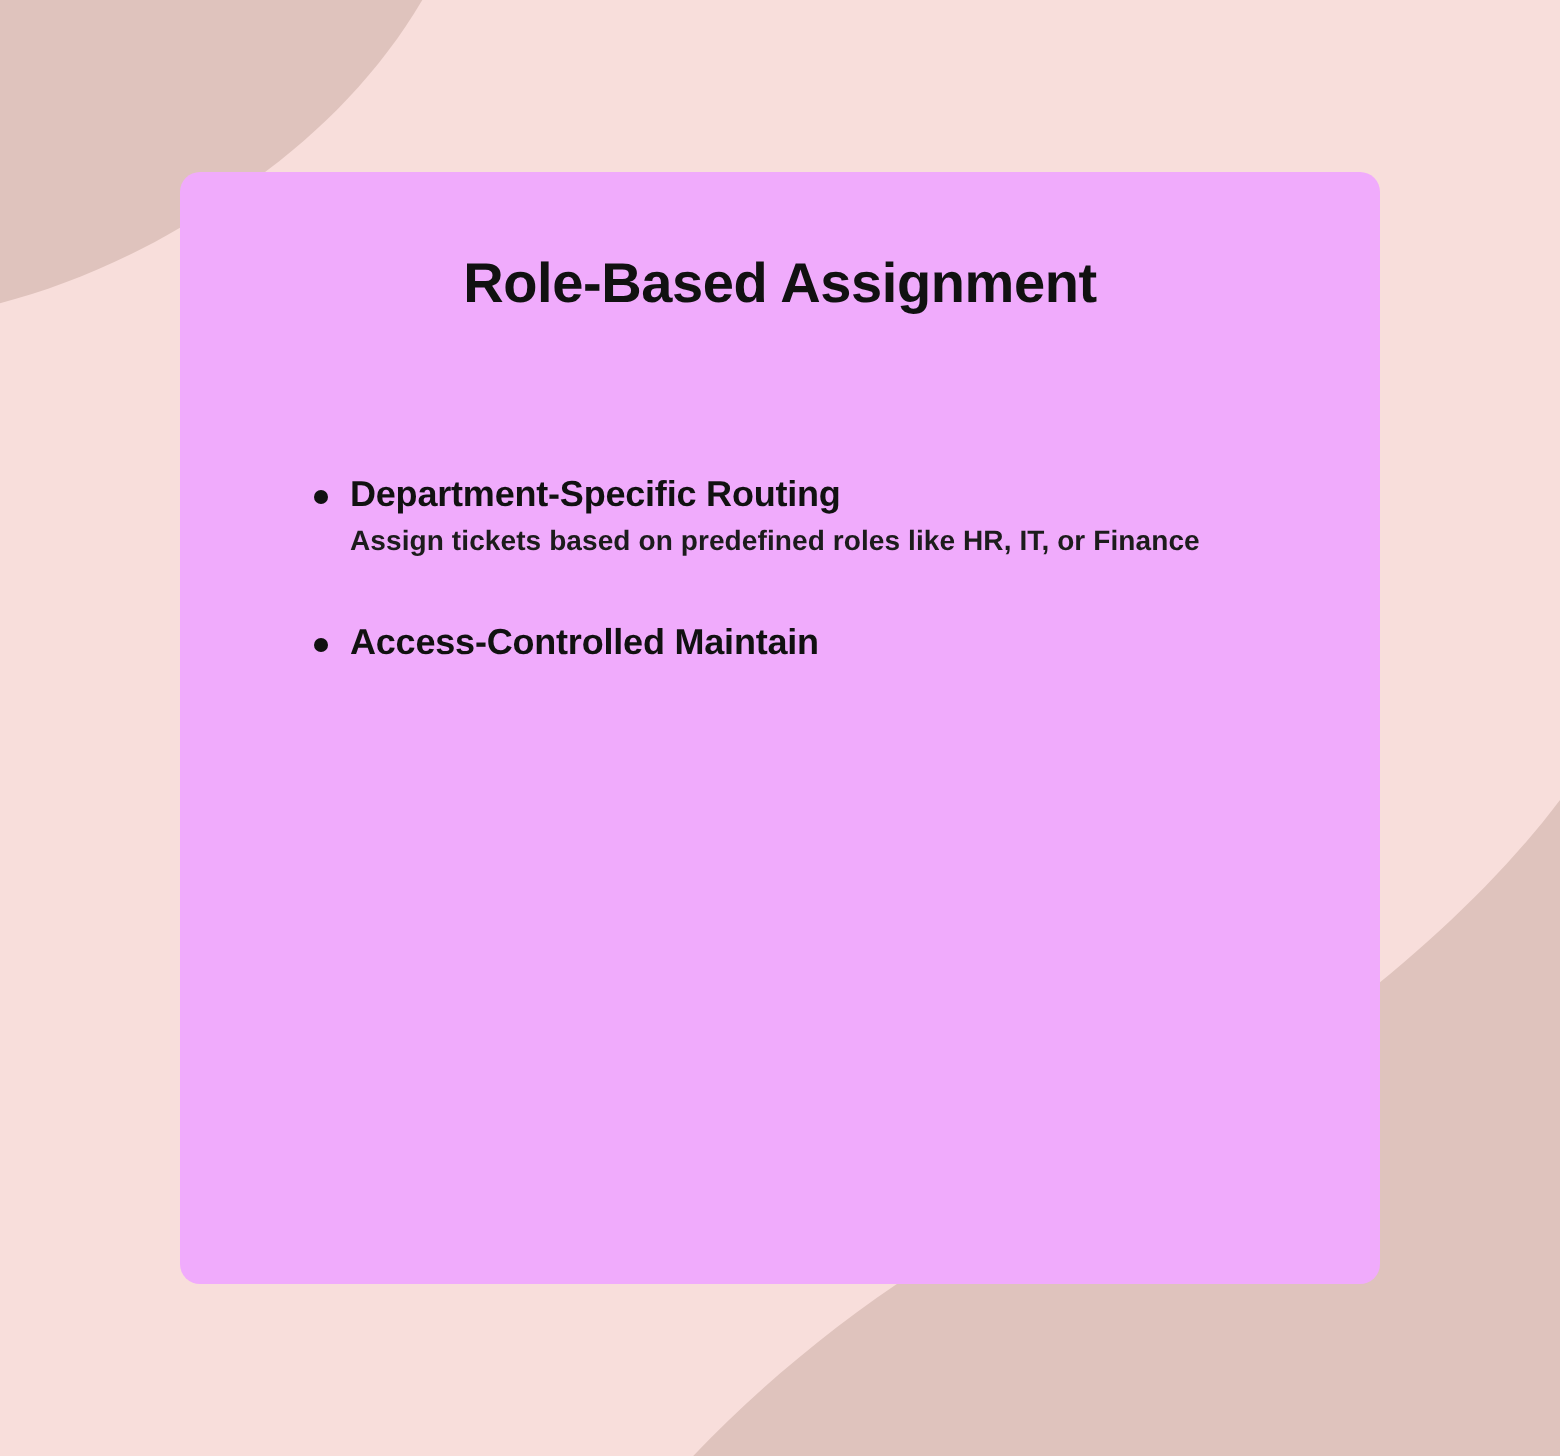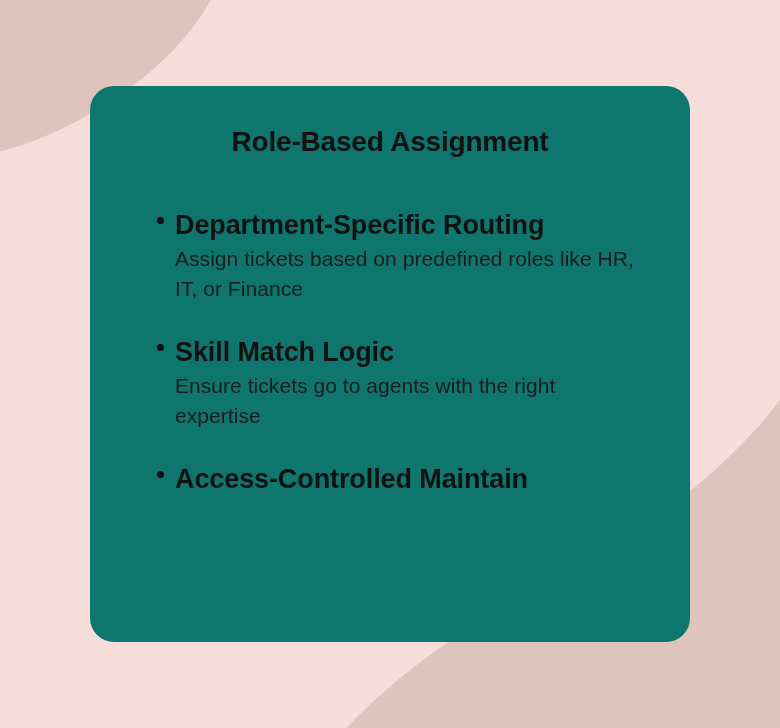--- a/index.html
+++ b/index.html
@@ -35,22 +35,22 @@
     display: block;
   }
 
   
   #card {
     position: absolute;
     left: 90px;
     top: 86px;
     width: 600px;
     height: 556px;
-    background: #0f766e;
-    border-radius: 24px;
+    background: #f0abfc;
+    border-radius: 10px;
     box-sizing: border-box;
     padding: 0;
   }
 
   #card-title {
     position: absolute;
     left: 0;
     right: 0;
     top: 39px;
     text-align: center;
@@ -85,31 +85,32 @@
     left: 0;
     top: 9px;
     width: 7px;
     height: 7px;
     border-radius: 50%;
     background: #111111;
   }
 
   .bullet-heading {
     display: block;
-    font-size: 27px;
+    font-size: 18px;
     font-weight: 700;
     color: #111111;
     line-height: 1.32;
     letter-spacing: -0.1px;
+    margin-top: 28px;
   }
 
   .bullet-desc {
     display: block;
-    font-size: 21px;
-    font-weight: 400;
+    font-size: 14px;
+    font-weight: 700;
     color: #1c1c1c;
     line-height: 1.46;
     letter-spacing: 0.05px;
     max-width: 470px;
   }
 </style>
 </head>
 <body>
 
 <div id="stage">
@@ -128,25 +129,20 @@
     <div id="card-title">Role-Based Assignment</div>
 
     <ul id="bullet-list">
 
       <li class="bullet-item">
         <span class="bullet-dot"></span>
         <span class="bullet-heading">Department-Specific Routing</span>
         <span class="bullet-desc">Assign tickets based on predefined roles like HR, IT, or Finance</span>
       </li>
 
-      <li class="bullet-item">
-        <span class="bullet-dot"></span>
-        <span class="bullet-heading">Skill Match Logic</span>
-        <span class="bullet-desc">Ensure tickets go to agents with the right expertise</span>
-      </li>
 
       <li class="bullet-item">
         <span class="bullet-dot"></span>
         <span class="bullet-heading">Access-Controlled Maintain</span>
       </li>
 
     </ul>
 
   </div>
 

